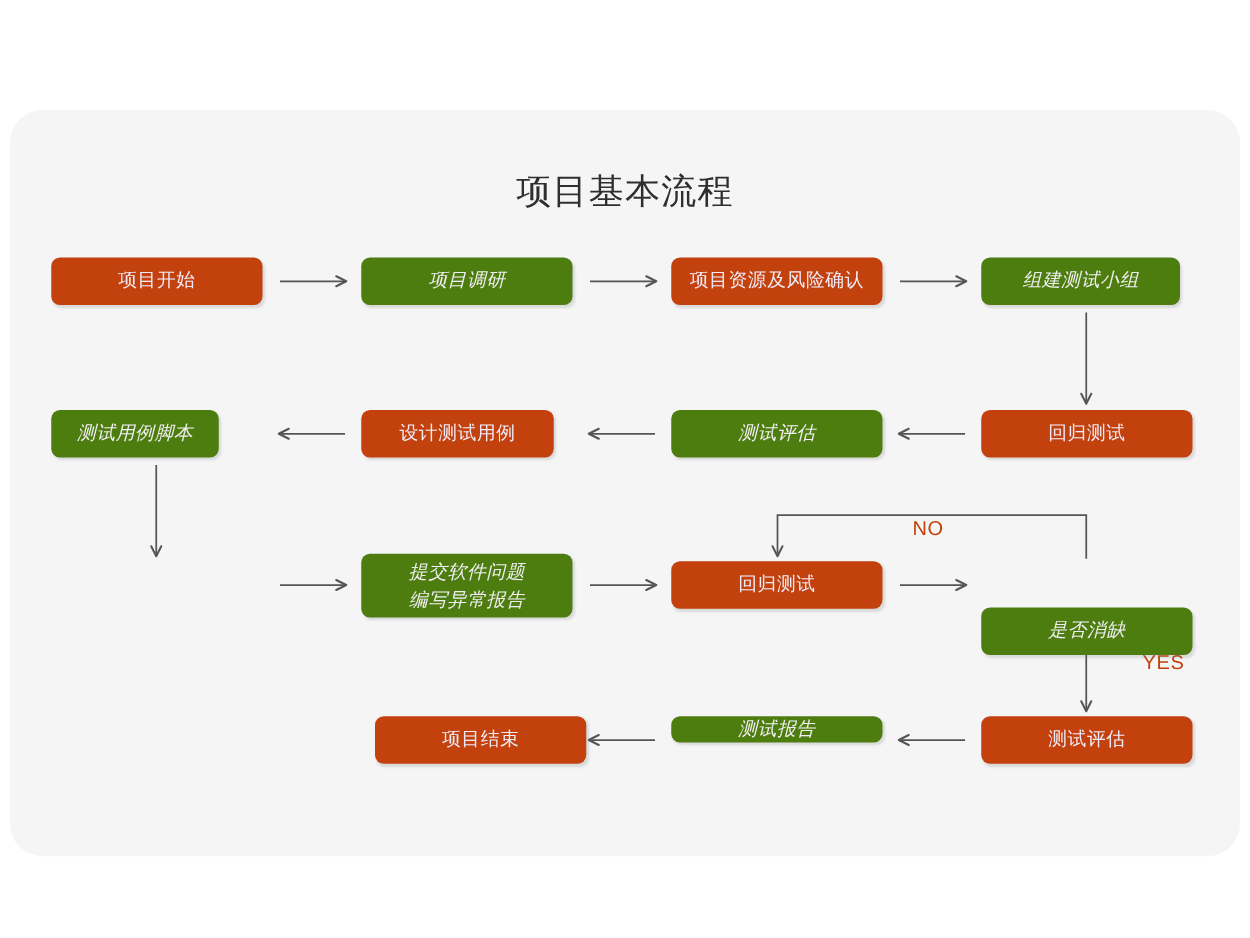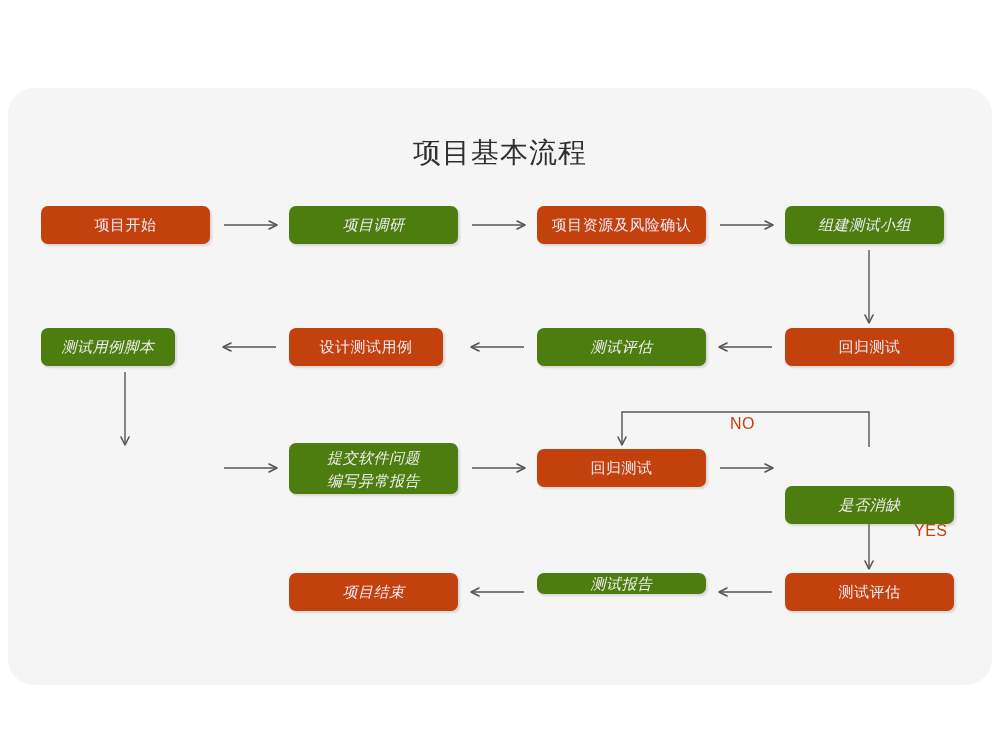--- a/index.html
+++ b/index.html
@@ -140,17 +140,17 @@
   <div class="node gray" style="left:41px;  top:328px; width:134px; height:38px;">测试用例脚本</div>
   <div class="node purple" style="left:289px; top:328px; width:154px; height:38px;">设计测试用例</div>
   <div class="node gray" style="left:537px; top:328px; width:169px; height:38px;">测试评估</div>
   <div class="node purple" style="left:785px; top:328px; width:169px; height:38px;">回归测试</div>
 
   <div class="node gray" style="left:289px; top:443px; width:169px; height:51px; white-space:pre-line; line-height:23px;">提交软件问题
 编写异常报告</div>
   <div class="node purple" style="left:537px; top:449px; width:169px; height:38px;">回归测试</div>
   <div class="node gray" style="left:785px; top:449px; width:169px; height:38px;margin-top:37px;">是否消缺</div>
 
-  <div class="node purple" style="left:289px; top:573px; width:169px; height:38px;font-style:italic;">项目结束</div>
+  <div class="node purple" style="left:300px; top:573px; width:169px; height:38px;">项目结束</div>
   <div class="node gray" style="left:537px; top:573px; width:169px; height:21px;">测试报告</div>
   <div class="node purple" style="left:785px; top:573px; width:169px; height:38px;">测试评估</div>
 
 </div>
 
 </body></html>

